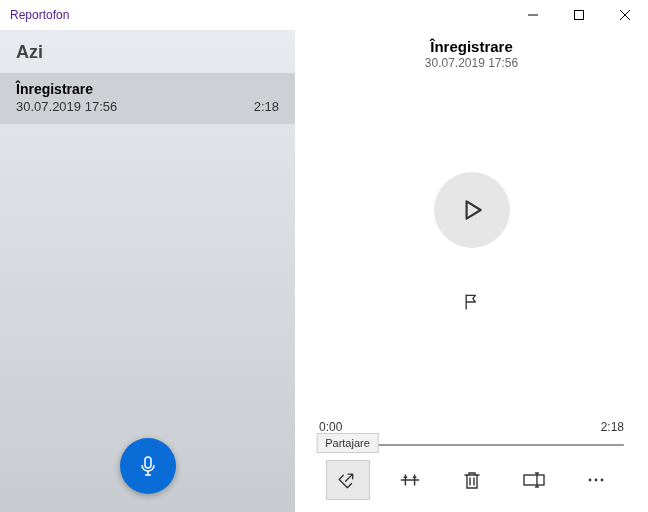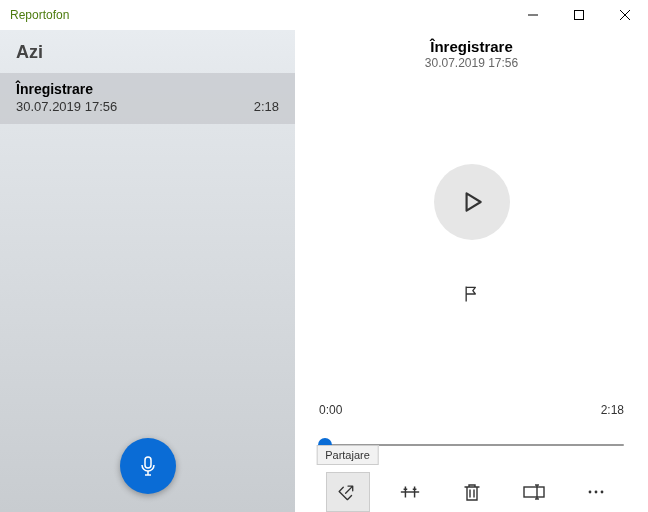--- a/index.html
+++ b/index.html
@@ -1,40 +1,40 @@
 <!DOCTYPE html>
 <html><head>
 <meta charset="utf-8">
 <style>
   * { margin: 0; padding: 0; box-sizing: border-box; font-family: "Segoe UI", sans-serif; }
   body { width: 648px; height: 512px; overflow: hidden; display: flex; flex-direction: column; background: #fff; }
   .titlebar { height: 30px; display: flex; align-items: center; justify-content: space-between; padding-left: 10px; }
-  .titlebar-title { font-size: 12px; color: #4d7c0f; }
+  .titlebar-title { font-size: 12px; color: #4c1d95; }
   .window-controls { display: flex; height: 100%; }
   .window-btn { width: 46px; height: 30px; display: flex; align-items: center; justify-content: center; font-size: 10px; color: #000; cursor: pointer; font-family: "Segoe MDL2 Assets", sans-serif; }
   .content { flex: 1; display: flex; min-height: 0; }
   .sidebar { width: 295px; display: flex; flex-direction: column; position: relative; background: linear-gradient(180deg, #e8ecf0 0%, #e0e4e8 20%, #dadee2 40%, #d4d8dc 60%, #ced2d6 80%, #c8ccd0 100%); }
   .section-header { font-size: 18px; font-weight: 600; color: #444; padding: 12px 16px 10px; }
   .recording-item { padding: 8px 16px 10px; background: rgba(200,203,207,0.82); display: flex; flex-direction: column; gap: 2px; cursor: pointer; }
   .recording-item .row1 { font-size: 14px; font-weight: 600; color: #000; }
   .recording-item .row2 { display: flex; justify-content: space-between; font-size: 13px; color: #333; }
   .record-btn { position: absolute; bottom: 18px; left: 50%; transform: translateX(-50%); width: 56px; height: 56px; border-radius: 50%; background: #0a6cd6; display: flex; align-items: center; justify-content: center; box-shadow: 0 2px 6px rgba(0,0,0,0.3); cursor: pointer; }
   .main { flex: 1; background: #fff; display: flex; flex-direction: column; position: relative; }
   .main-header { text-align: center; padding: 8px 0 0; }
   .main-title { font-size: 15px; font-weight: 600; color: #000; }
   .main-sub { font-size: 12px; color: #666; margin-top: 1px; }
   .play-area { flex: 1; display: flex; flex-direction: column; align-items: center; justify-content: center; gap: 38px; }
   .play-btn { width: 76px; height: 76px; border-radius: 50%; background: #e6e6e6; display: flex; align-items: center; justify-content: center; cursor: pointer; }
   .flag-btn { width: 32px; height: 32px; display: flex; align-items: center; justify-content: center; cursor: pointer; }
   .timeline { padding: 0 24px 8px; }
-  .time-row { display: flex; justify-content: space-between; font-size: 12px; color: #333; margin-bottom: 21px; }
+  .time-row { display: flex; justify-content: space-between; font-size: 12px; color: #333; margin-bottom: 4px; }
   .track { position: relative; height: 14px; }
   .track-line { position: absolute; top: 50%; left: 0; right: 0; height: 2px; background: #999; transform: translateY(-50%); border-radius: 1px; }
   .track-thumb { position: absolute; top: 50%; left: 2%; width: 14px; height: 14px; background: #0a6cd6; border-radius: 50%; transform: translate(-50%, -50%); cursor: pointer; }
-  .bottom-bar { height: 52px; display: flex; align-items: flex-end; justify-content: center; gap: 18px; position: relative; }
+  .bottom-bar { height: 52px; display: flex; align-items: flex-start; justify-content: center; gap: 18px; position: relative; }
   .tool-btn { width: 44px; height: 40px; display: flex; align-items: center; justify-content: center; cursor: pointer; position: relative; }
   .tool-btn.active { background: #e8e8e8; border: 1px solid #ccc; }
   .tooltip { position: absolute; top: -28px; left: 50%; transform: translateX(-50%); background: #f2f2f2; border: 1px solid #ccc; padding: 3px 8px; font-size: 11px; white-space: nowrap; color: #333; }
   svg { display: block; }
 </style>
 </head>
 <body>
 
 <div class="titlebar">
   <span class="titlebar-title">Reportofon</span>

